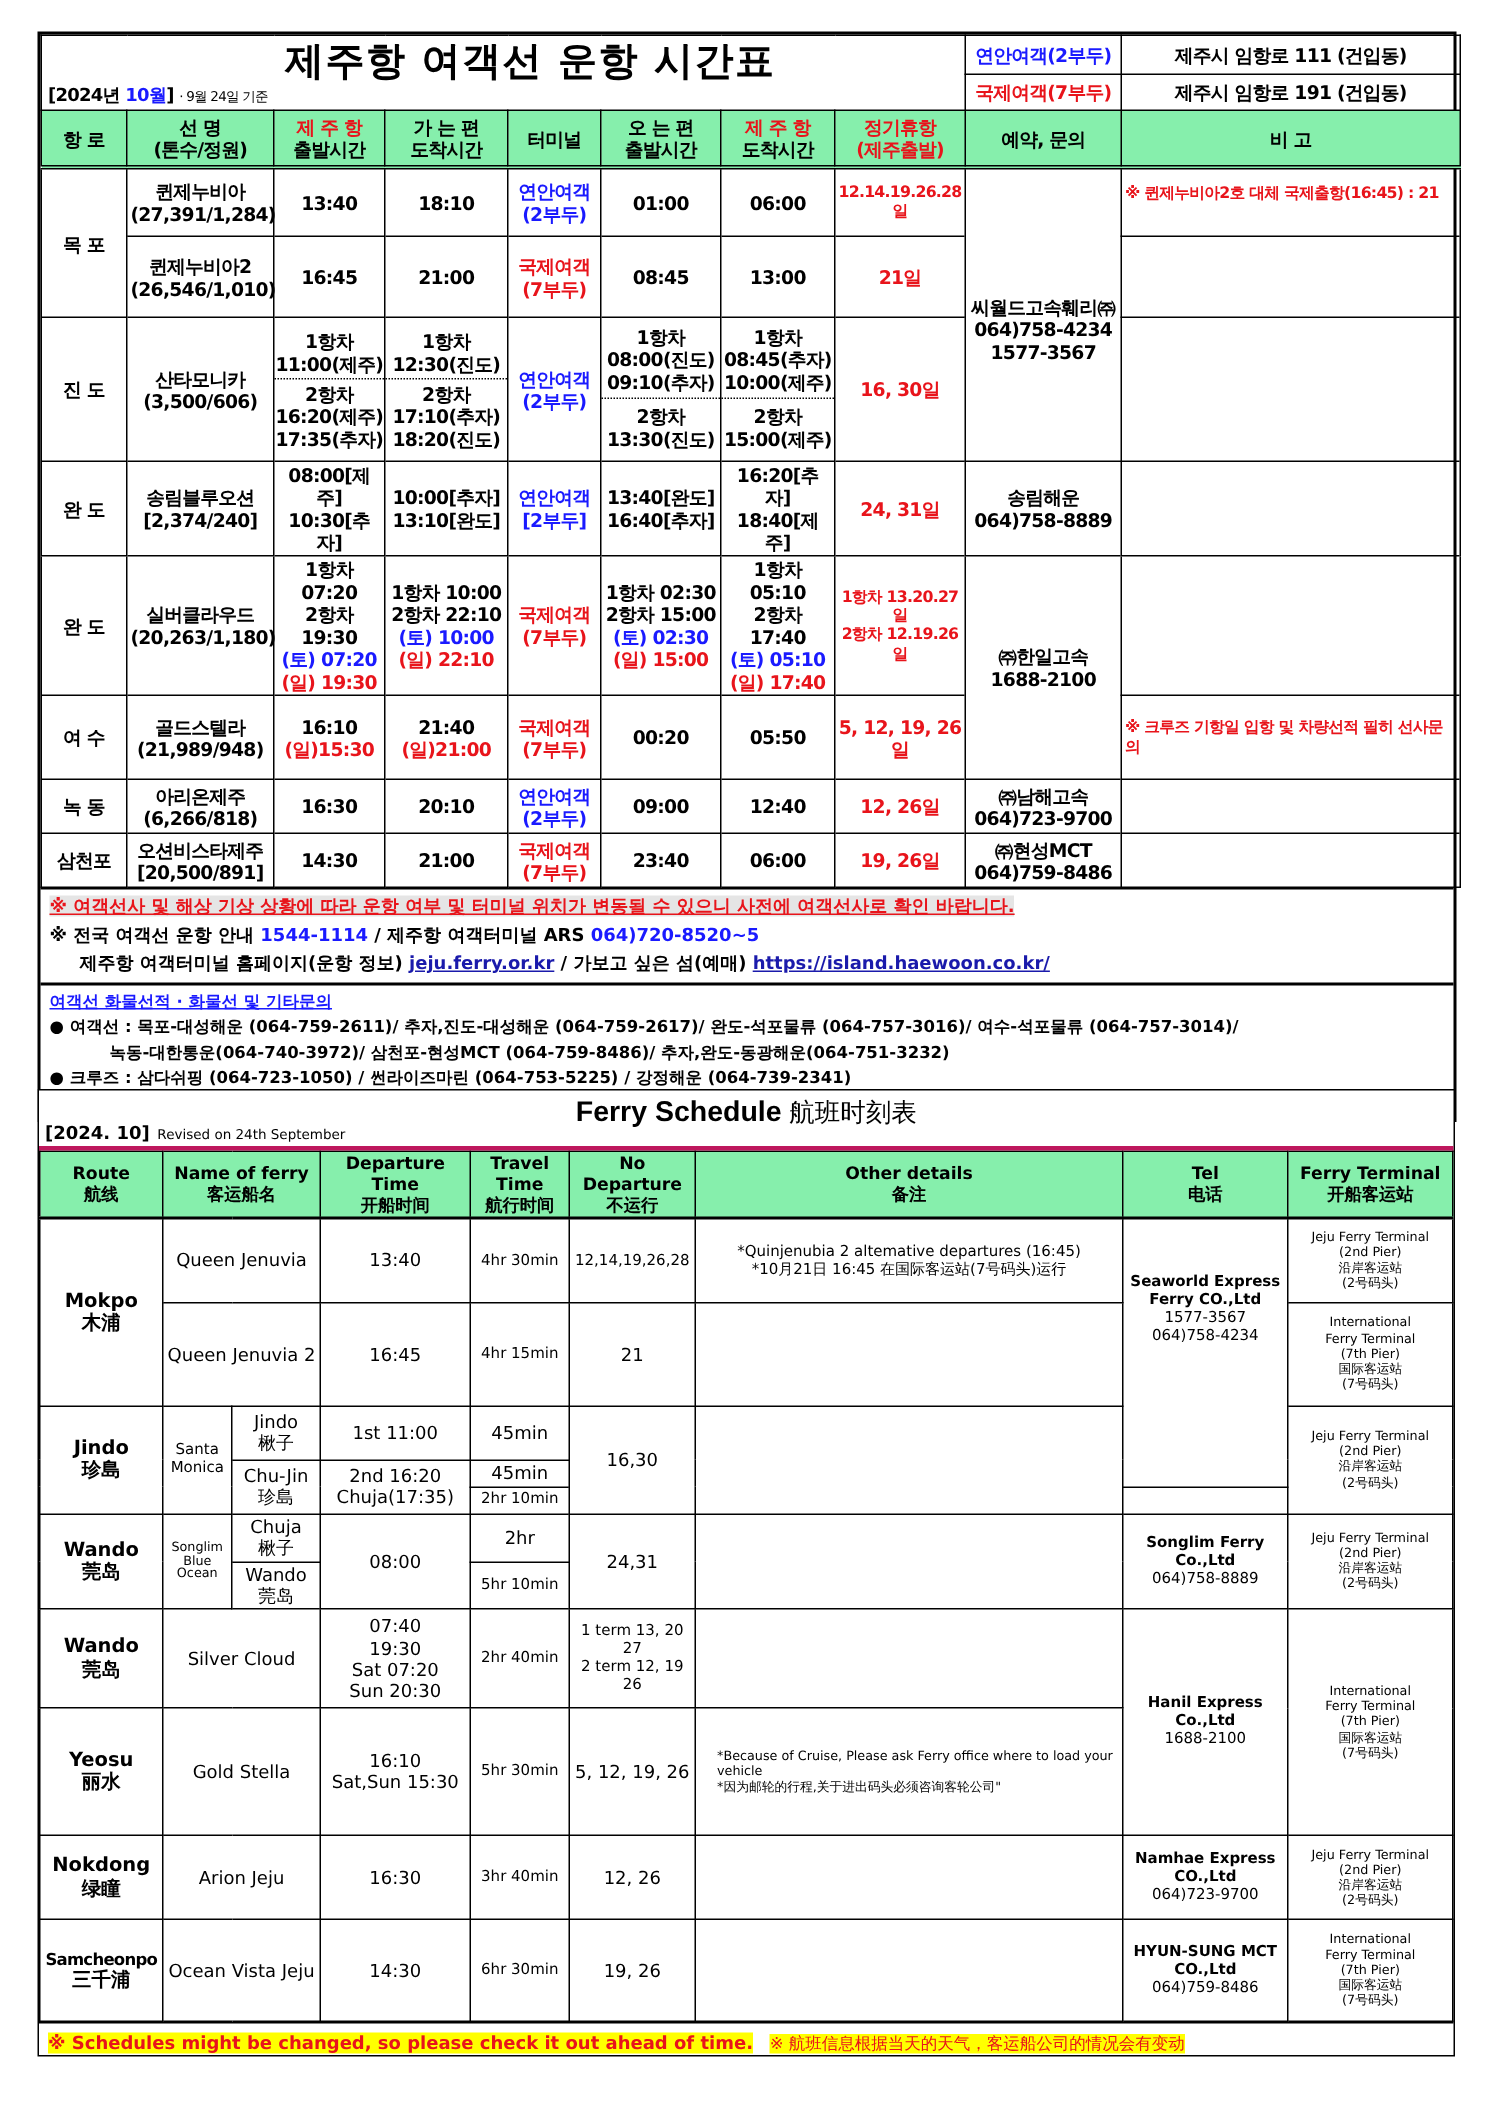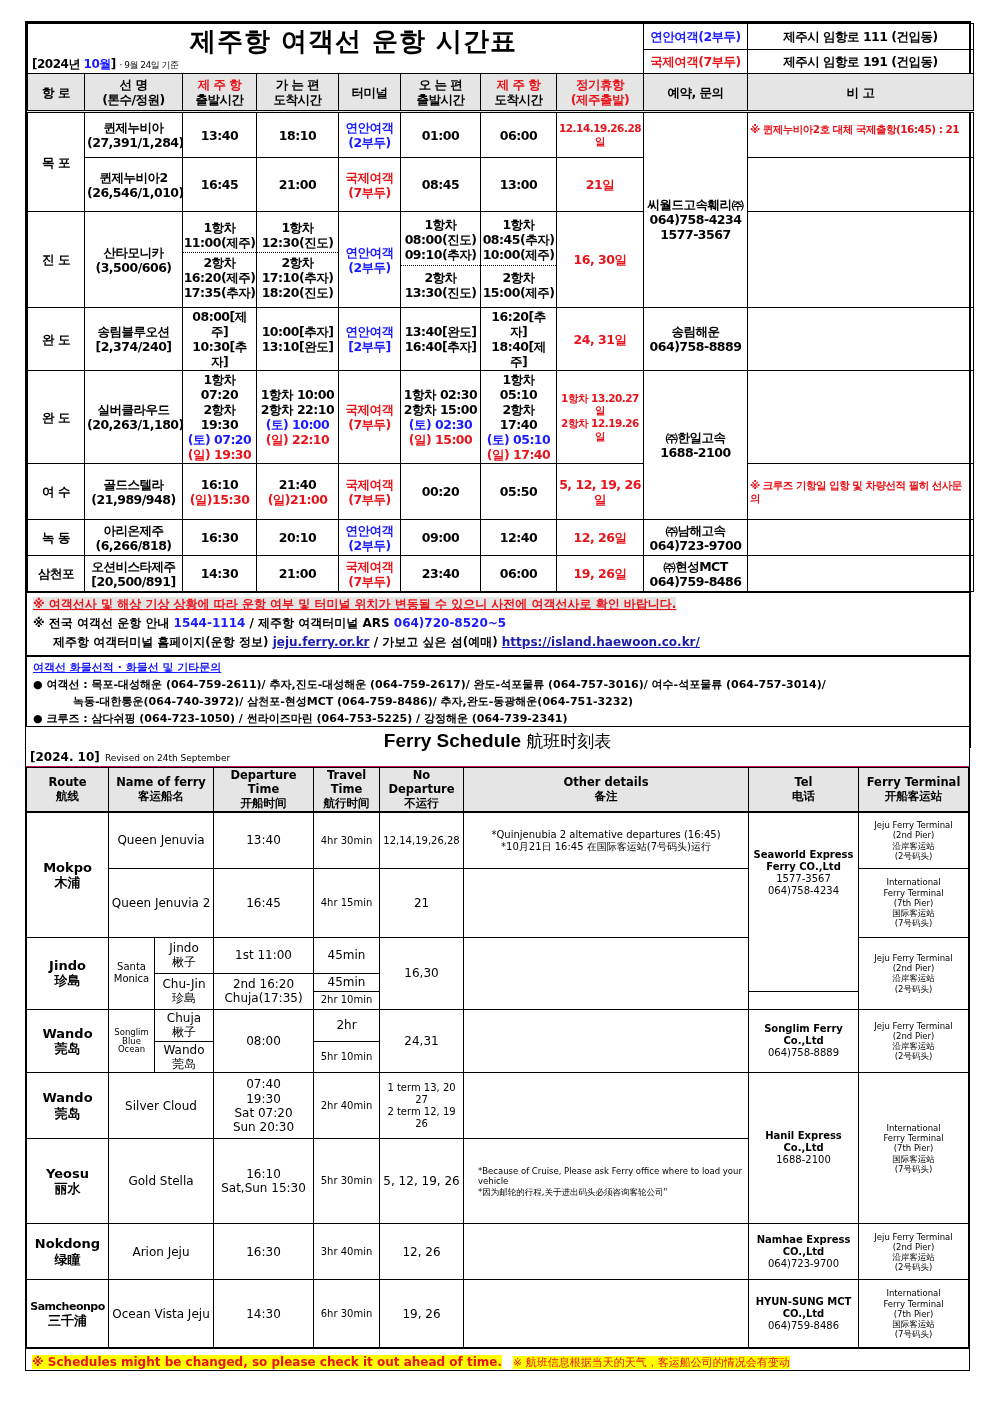--- a/index.html
+++ b/index.html
@@ -4,21 +4,21 @@
 <style>
   * { box-sizing: border-box; }
   body { margin:0; background:#fff; width:992px; height:1403px; font-family:"DejaVu Sans", sans-serif; color:#000; position:relative; }
   .sheet { position:absolute; left:25px; border:2px solid #000; background:#fff; }
   table { border-collapse:collapse; width:100%; table-layout:fixed; }
   td, th { border:1px solid #000; text-align:center; vertical-align:middle; padding:1px 2px; line-height:1.2; }
   .kr td, .kr th { font-size:12.5px; font-weight:bold; letter-spacing:-0.5px; }
   .dot-b { border-bottom:1px dotted #000 !important; }
   .red { color:#e8141b; }
   .blue { color:#1a1aff; }
-  .hdr { background:#e5e5e5; }
+  .hdr { background:#86efac; }
   .small { font-size:10.5px !important; }
   .title-kr { font-size:26px; font-weight:bold; letter-spacing:1px; }
   .hl { background:#e5e5e5; color:#e8141b; text-decoration:underline; }
   a { color:#1a1aab; text-decoration:underline; }
   .en td, .en th { font-size:12px; font-family:"DejaVu Sans", sans-serif; }
   .en th { font-weight:bold; font-size:11.5px; }
   .en .route { font-weight:bold; font-size:13px; }
   .tiny { font-size:10px !important; }
   .xtiny { font-size:8.5px !important; }
   .info-line { font-size:12px; font-weight:bold; padding:1px 6px; white-space:nowrap; }
@@ -346,21 +346,21 @@
   <div style="padding:2px 0;">
     <div class="info-line blue" style="font-size:11px;text-decoration:underline;">여객선 화물선적 · 화물선 및 기타문의</div>
     <div class="info-line" style="font-size:11px;">● 여객선 : 목포-대성해운 (064-759-2611)/ 추자,진도-대성해운 (064-759-2617)/ 완도-석포물류 (064-757-3016)/ 여수-석포물류 (064-757-3014)/</div>
     <div class="info-line" style="font-size:11px; padding-left:46px;">녹동-대한통운(064-740-3972)/ 삼천포-현성MCT (064-759-8486)/ 추자,완도-동광해운(064-751-3232)</div>
     <div class="info-line" style="font-size:11px;">● 크루즈 : 삼다쉬핑 (064-723-1050) / 썬라이즈마린 (064-753-5225) / 강정해운 (064-739-2341)</div>
     <div class="info-line" style="font-size:11px;">● 화물선 : 부산-㈜세주 (064-726-3215)</div>
   </div>
 </div>
 
 <div class="sheet" style="top:726px; width:945px; border-width:1px;">
-  <div style="height:40px; position:relative; border-bottom:1px solid #be185d;">
+  <div style="height:40px; position:relative; border-bottom:3px solid #be185d;">
     <div style="position:absolute; left:0; right:0; top:3px; text-align:center;">
       <span style="font-size:19px; font-weight:bold; font-family:'Liberation Sans', sans-serif;">Ferry Schedule</span>
       <span style="font-size:17px;">航班时刻表</span>
     </div>
     <div style="position:absolute; left:4px; bottom:1px;">
       <span style="font-size:12px; font-weight:bold;">[2024. 10]</span>
       <span style="font-size:9px;">Revised on 24th September</span>
     </div>
   </div>
   <table class="en">

